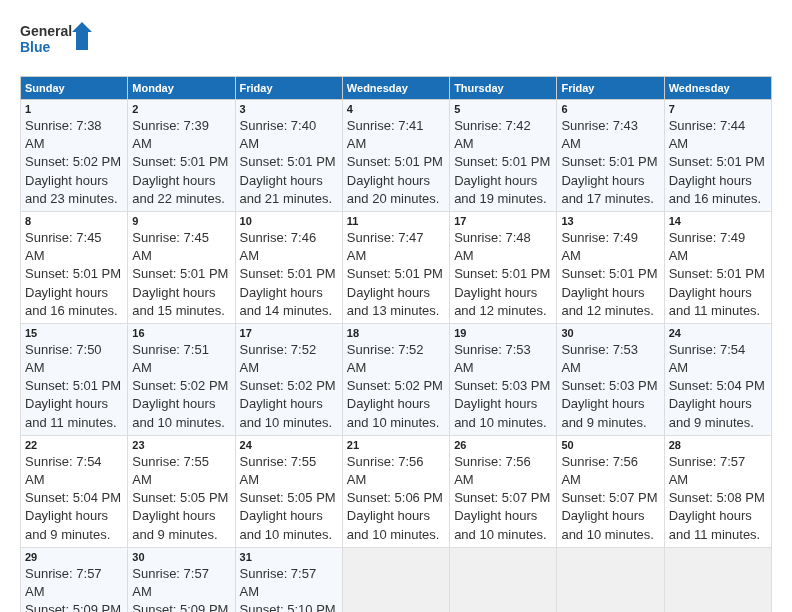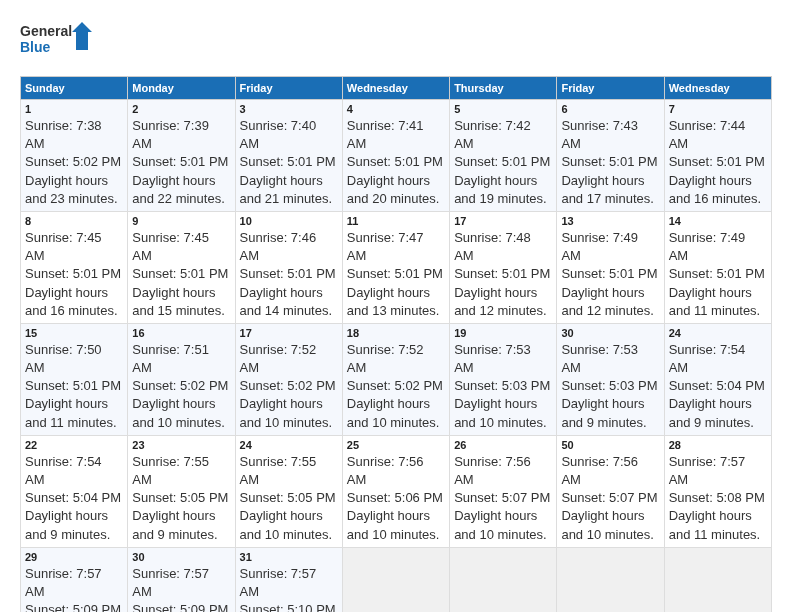--- a/index.html
+++ b/index.html
@@ -209,21 +209,21 @@
           </td>
           <td>
             <span class="day-num">23</span>
             <div class="day-info">Sunrise: 7:55 AM<br>Sunset: 5:05 PM<br>Daylight hours<br>and 9 minutes.</div>
           </td>
           <td>
             <span class="day-num">24</span>
             <div class="day-info">Sunrise: 7:55 AM<br>Sunset: 5:05 PM<br>Daylight hours<br>and 10 minutes.</div>
           </td>
           <td>
-            <span class="day-num">25</span>
+            <span class="day-num">21</span>
             <div class="day-info">Sunrise: 7:56 AM<br>Sunset: 5:06 PM<br>Daylight hours<br>and 10 minutes.</div>
           </td>
           <td>
             <span class="day-num">26</span>
             <div class="day-info">Sunrise: 7:56 AM<br>Sunset: 5:07 PM<br>Daylight hours<br>and 10 minutes.</div>
           </td>
           <td>
             <span class="day-num">50</span>
             <div class="day-info">Sunrise: 7:56 AM<br>Sunset: 5:07 PM<br>Daylight hours<br>and 10 minutes.</div>
           </td>

